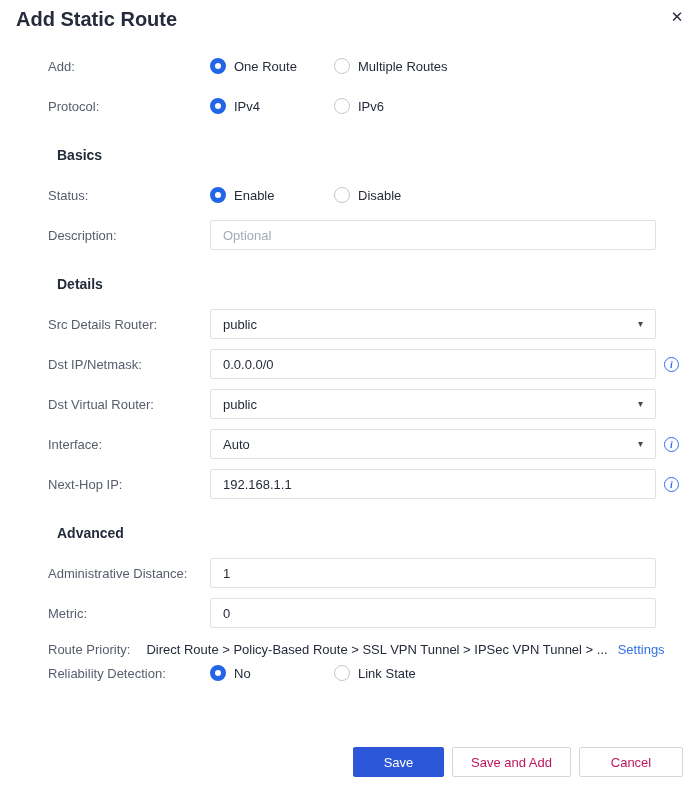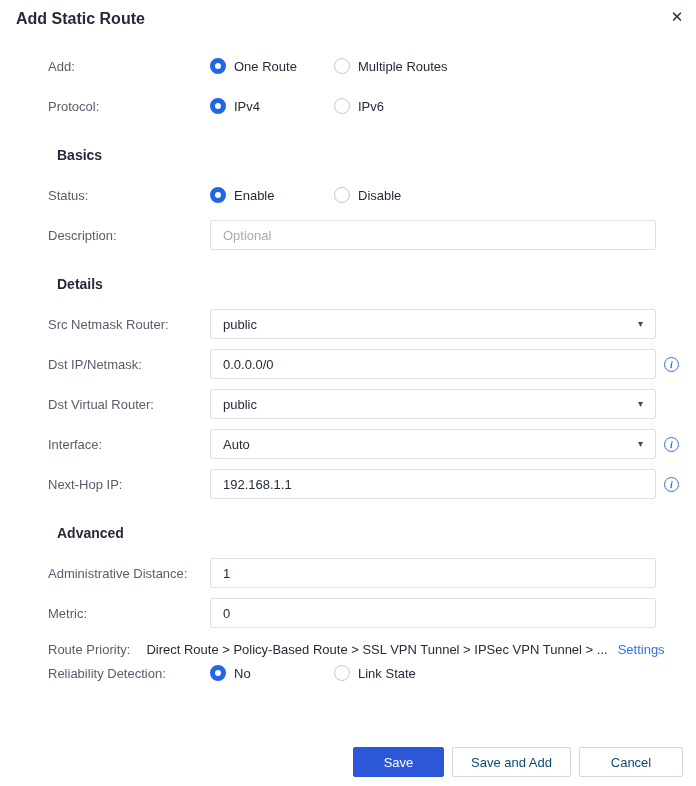--- a/index.html
+++ b/index.html
@@ -17,21 +17,21 @@
     font-family: "Liberation Sans", "DejaVu Sans", sans-serif;
     font-size: 13px;
     color: var(--dark);
     position: relative;
     overflow: hidden;
   }
   .dialog-title {
     margin: 8px 0 22px 16px;
     height: 22px;
     line-height: 22px;
-    font-size: 16px;
+    font-size: 20px;
     font-weight: bold;
     color: var(--dark);
   }
   .close-btn {
     position: absolute;
     top: 6px;
     right: 8px;
     width: 22px;
     height: 22px;
     border: none;
@@ -164,21 +164,21 @@
   .btn-primary {
     background: var(--accent);
     border: 1px solid var(--accent);
     color: #ffffff;
     width: 91px;
     padding: 0;
   }
   .btn-secondary {
     background: #ffffff;
     border: 1px solid #d4d7de;
-    color: #0c4a6e;
+    color: #be185d;
   }
   .btn-cancel { width: 104px; padding: 0; }
 </style>
 </head>
 <body>
 
 <div class="dialog-title">Add Static Route</div>
 <button class="close-btn">✕</button>
 
 <div class="form">
@@ -222,21 +222,21 @@
   </div>
 
   <div class="row">
     <span class="label">Description:</span>
     <input class="input" placeholder="Optional" style="">
   </div>
 
   <div class="section-title">Details</div>
 
   <div class="row">
-    <span class="label">Src Netmask Router:</span>
+    <span class="label">Src Details Router:</span>
     <div class="select">
       <span>public</span>
       <span class="caret">▾</span>
     </div>
   </div>
 
   <div class="row">
     <span class="label">Dst IP/Netmask:</span>
     <input class="input" value="0.0.0.0/0" style="">
     <span class="info">i</span>

